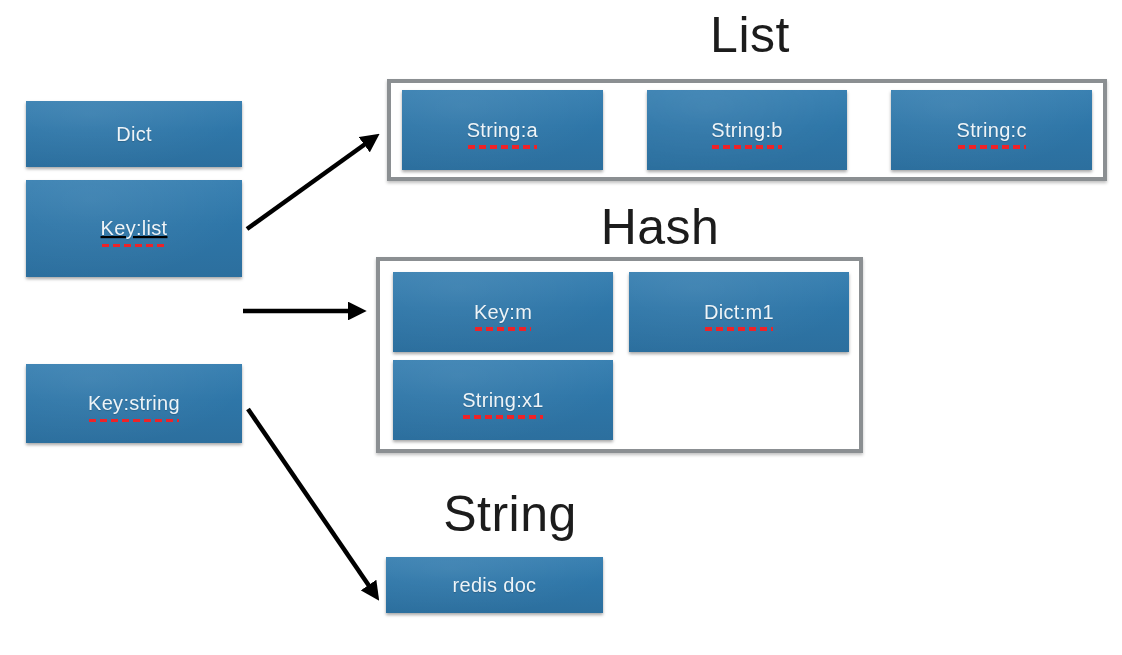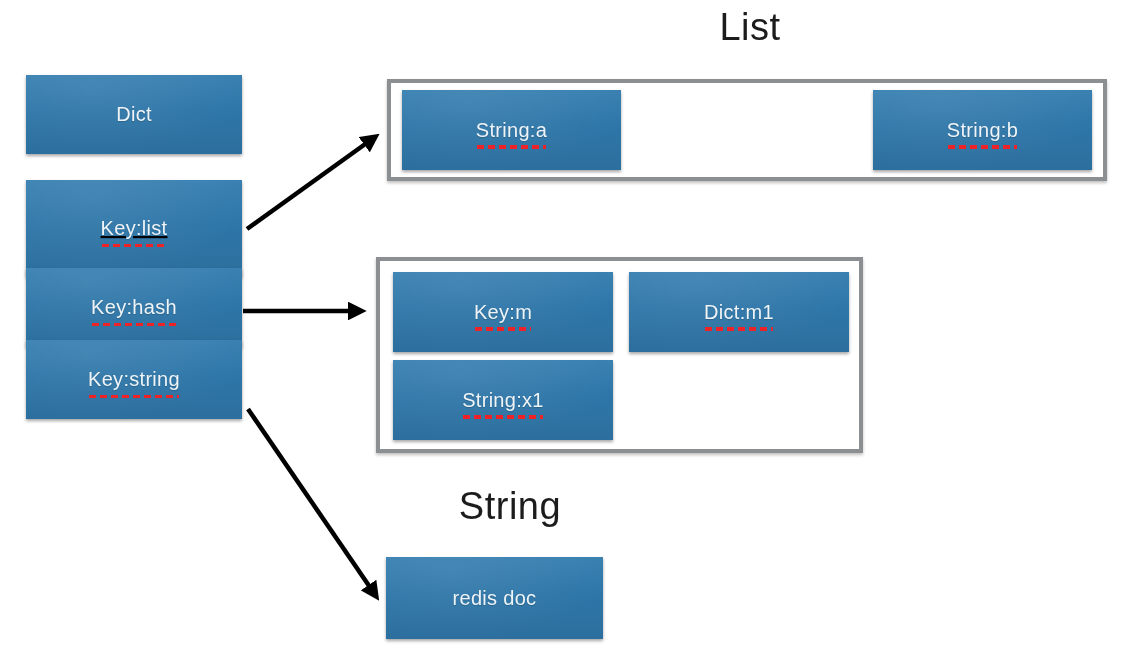--- a/index.html
+++ b/index.html
@@ -53,21 +53,21 @@
   .group-frame{
     position:absolute;
     background:#ffffff;
     border:4px solid var(--gray-border);
     box-shadow:0 2px 3px rgba(0,0,0,0.25);
   }
   .group-title{
     position:absolute;
     transform:translateX(-50%);
     color:var(--title-text);
-    font-size:38px;
+    font-size:50px;
     font-weight:300;
     letter-spacing:0.5px;
     white-space:nowrap;
   }
   
   .list-frame{
     left:387px; top:79px; width:720px; height:102px;
     display:flex; align-items:center; justify-content:space-between;
     padding:0 11px;
     gap:44px;
@@ -84,57 +84,58 @@
     padding:11px 0 0 13px;
   }
   .hash-frame .node{position:static; width:220px; height:80px;}
   .arrows{position:absolute; left:0; top:0; width:1122px; height:655px; pointer-events:none;}
 </style>
 </head>
 <body>
 
 <div class="canvas">
 
-  <div class="node" style="left:26px; top:75px; width:216px; height:79px;">
+  <div class="node" style="left:26px; top:101px; width:216px; height:66px;">
     <span class="label">Dict</span>
   </div>
   <div class="node" style="left:26px; top:180px; width:216px; height:97px;text-decoration:underline;">
     <span class="label u">Key:list</span>
   </div>
-  <div class="node" style="left:26px; top:268px; width:216px; height:79px;">
-    <span class="label u">Key:hash</span>
-  </div>
-  <div class="node" style="left:26px; top:340px; width:216px; height:79px;">
+  <div class="node" style="left:26px; top:364px; width:216px; height:79px;">
     <span class="label u">Key:string</span>
   </div>
 
   <div class="group-title" style="left:750px; top:6px;">List</div>
   <div class="group-frame list-frame">
     <div class="node">
       <span class="label u">String:a</span>
     </div>
     <div class="node">
       <span class="label u">String:b</span>
     </div>
+    <div class="node">
+      <span class="label u">String:c</span>
+    </div>
   </div>
 
+  <div class="group-title" style="left:660px; top:198px;">Hash</div>
   <div class="group-frame hash-frame">
     <div class="node">
       <span class="label u">Key:m</span>
     </div>
     <div class="node">
       <span class="label u">Dict:m1</span>
     </div>
     <div class="node">
       <span class="label u">String:x1</span>
     </div>
   </div>
 
   <div class="group-title" style="left:510px; top:485px;">String</div>
-  <div class="node" style="left:386px; top:557px; width:217px; height:82px;justify-content:center;">
+  <div class="node" style="left:386px; top:557px; width:217px; height:56px;justify-content:center;">
     <span class="label">redis doc</span>
   </div>
 
   <svg class="arrows" viewBox="0 0 1122 655" xmlns="http://www.w3.org/2000/svg">
     <defs>
       <marker id="ah" viewBox="0 0 10 10" refX="7" refY="5" markerWidth="4.2" markerHeight="4.2" orient="auto-start-reverse">
         <path d="M0,0 L10,5 L0,10 z" fill="#000"></path>
       </marker>
     </defs>
     <line x1="247" y1="229" x2="375" y2="137" stroke="#000" stroke-width="4.5" marker-end="url(#ah)"></line>

